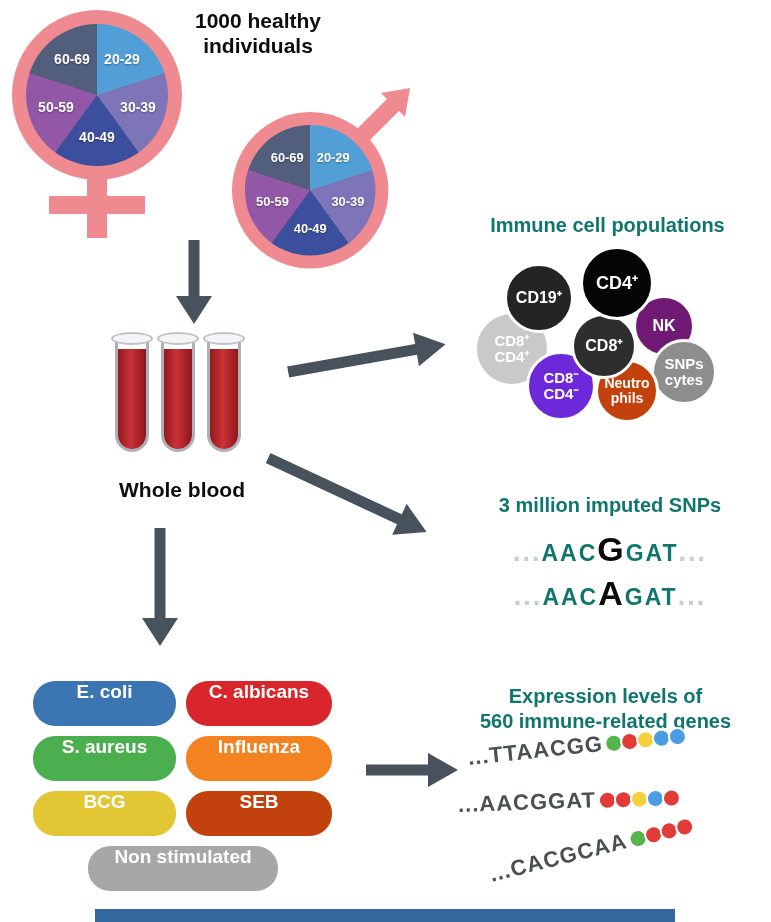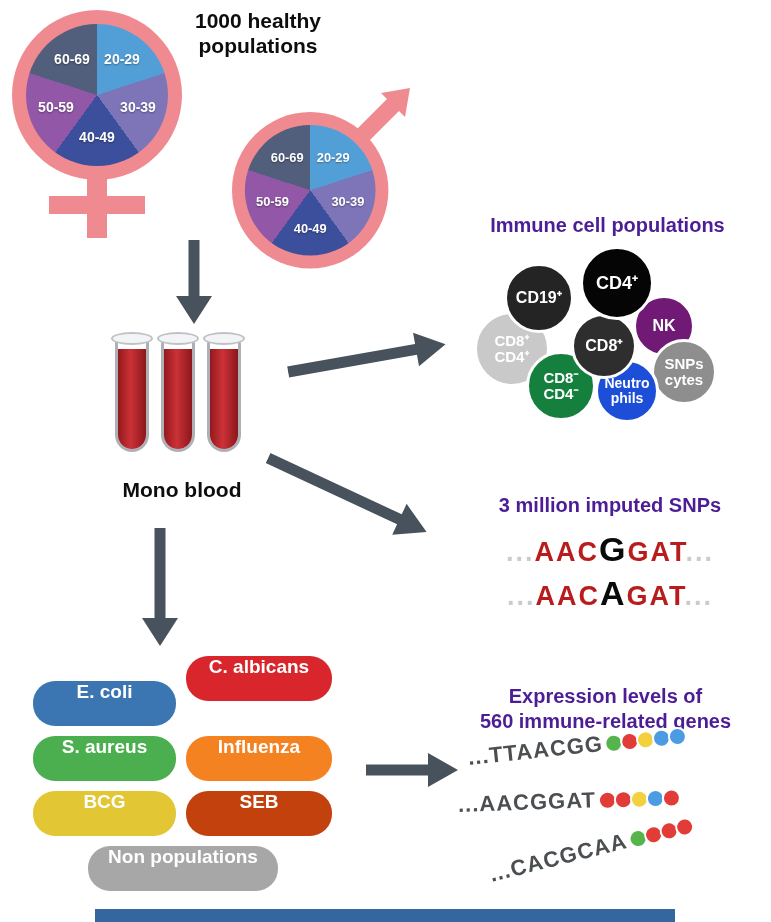--- a/index.html
+++ b/index.html
@@ -2,21 +2,21 @@
 <html><head>
 <meta charset="utf-8">
 <style>
   * { margin:0; padding:0; box-sizing:border-box; }
   body { font-family:"Liberation Sans", sans-serif; background:#fff; }
   .canvas { position:relative; width:771px; height:922px; background:#fff; overflow:hidden; }
 
   
   .fig-title { position:absolute; left:163px; top:8px; width:190px; text-align:center;
                font-size:21px; font-weight:bold; color:#0d0d0d; line-height:1.2; }
-  .sec-title { position:absolute; text-align:center; font-weight:bold; font-size:20px; color:#4c1d95; }
+  .sec-title { position:absolute; text-align:center; font-weight:bold; font-size:20px; color:#0f766e; }
   .cells-title { left:455px; top:214px; width:305px; }
   .snps-title  { left:455px; top:494px; width:310px; }
   .expr-title  { left:438px; top:684px; width:335px; line-height:1.25; }
   .whole-blood { position:absolute; left:92px; top:478px; width:180px; text-align:center;
                  font-size:21px; font-weight:bold; color:#0d0d0d; }
 
   
   .female { position:absolute; left:12px; top:10px; width:180px; height:238px; }
   .male   { position:absolute; left:232px; top:112px; width:215px; height:175px; }
   .male-scale { transform:scale(0.92); transform-origin:top left; }
@@ -63,28 +63,28 @@
   .cell-cd8cd4m { left:526px; top:351px; width:70px; height:70px; font-size:15px; z-index:3; }
   .cell-neutro  { left:595px; top:359px; width:64px; height:64px; font-size:14px; z-index:4; }
   .cell-cd8     { left:571px; top:313px; width:66px; height:66px; font-size:16px; z-index:5; }
   .cell-cd4     { left:580px; top:246px; width:74px; height:74px; font-size:18px; z-index:6; }
 
   
   .snp-line { position:absolute; left:450px; width:320px; text-align:center;
               font-weight:bold; letter-spacing:2px; line-height:38px; }
   .snp-1 { top:530px; } .snp-2 { top:574px; }
   .snp-dim  { color:#C9CCCE; font-size:27px; }
-  .snp-base { color:#b91c1c; font-size:27px; }
+  .snp-base { color:#0f766e; font-size:23px; }
   .snp-var  { color:#0a0a0a; font-size:34px; }
 
   
   .pill { position:absolute; height:45px; border-radius:22px; display:flex; align-items:flex-start;
           justify-content:center; color:#fff; font-weight:bold; font-size:19px; }
   .pill-ecoli     { left:33px;  top:681px; width:143px; }
-  .pill-calbicans { left:186px; top:656px; width:146px; }
+  .pill-calbicans { left:186px; top:681px; width:146px; }
   .pill-saureus   { left:33px;  top:736px; width:143px; }
   .pill-influenza { left:186px; top:736px; width:146px; }
   .pill-bcg       { left:33px;  top:791px; width:143px; }
   .pill-seb       { left:186px; top:791px; width:146px; }
   .pill-nonstim   { left:88px;  top:846px; width:190px; }
 
   
   .gene-row { position:absolute; display:flex; align-items:center; }
   .gene-seq { font-weight:bold; font-size:22px; color:#4B4F52; letter-spacing:1px; margin-right:5px; }
   .dot { width:19px; height:19px; border-radius:50%; border:2px solid #fff; margin-left:-3px; flex:none; }
@@ -92,21 +92,21 @@
   .row-1 { left:458px; top:792px; transform:rotate(-2deg);  transform-origin:left center; }
   .row-2 { left:490px; top:862px; transform:rotate(-14deg); transform-origin:left center; }
 
   .bottom-strip { position:absolute; left:95px; top:909px; width:580px; height:13px; }
 </style>
 </head>
 <body>
 
 <div class="canvas">
 
-  <div class="fig-title">1000 healthy populations</div>
+  <div class="fig-title">1000 healthy individuals</div>
 
   <div class="female">
     <div class="ring" style="background: rgb(239, 139, 144);">
       <div class="age-pie" style="background: conic-gradient(rgb(82, 159, 215) 0deg, rgb(82, 159, 215) 72deg, rgb(126, 116, 184) 72deg, rgb(126, 116, 184) 144deg, rgb(60, 79, 156) 144deg, rgb(60, 79, 156) 216deg, rgb(146, 87, 166) 216deg, rgb(146, 87, 166) 288deg, rgb(81, 94, 124) 288deg, rgb(81, 94, 124) 360deg);">
         <span class="pie-label seg0">20-29</span>
         <span class="pie-label seg1">30-39</span>
         <span class="pie-label seg2">40-49</span>
         <span class="pie-label seg3">50-59</span>
         <span class="pie-label seg4">60-69</span>
       </div>
@@ -159,32 +159,32 @@
     <div class="tube-body">
         <div class="blood"></div>
       </div>
   </div>
   <div class="tube t3">
     <div class="tube-cap"></div>
     <div class="tube-body">
         <div class="blood"></div>
       </div>
   </div>
-  <div class="whole-blood">Mono blood</div>
+  <div class="whole-blood">Whole blood</div>
 
   <div class="sec-title cells-title">Immune cell populations</div>
   <div class="cell cell-cd8cd4p" style="background: rgb(201, 201, 201);"><span>CD8⁺
 CD4⁺</span></div>
   <div class="cell cell-cd19" style="background: rgb(36, 36, 36);"><span>CD19⁺</span></div>
   <div class="cell cell-nk" style="background: #701a75;"><span>NK</span></div>
   <div class="cell cell-mono" style="background: rgb(142, 142, 142);"><span>SNPs
 cytes</span></div>
-  <div class="cell cell-cd8cd4m" style="background: #15803d; align-items: center;"><span>CD8⁻
+  <div class="cell cell-cd8cd4m" style="background: #6d28d9; align-items: center;"><span>CD8⁻
 CD4⁻</span></div>
-  <div class="cell cell-neutro" style="background: #1d4ed8;"><span>Neutro
+  <div class="cell cell-neutro" style="background: #c2410c;"><span>Neutro
 phils</span></div>
   <div class="cell cell-cd8" style="background: rgb(46, 46, 46);"><span>CD8⁺</span></div>
   <div class="cell cell-cd4" style="background: rgb(5, 5, 5);"><span>CD4⁺</span></div>
 
   <div class="sec-title snps-title">3 million imputed SNPs</div>
   <div class="snp-line snp-1"><span class="snp-dim">...</span><span class="snp-base">AAC</span><span class="snp-var">G</span><span class="snp-base">GAT</span><span class="snp-dim">...</span></div>
   <div class="snp-line snp-2"><span class="snp-dim">...</span><span class="snp-base">AAC</span><span class="snp-var">A</span><span class="snp-base">GAT</span><span class="snp-dim">...</span></div>
 
   <div class="pill pill-ecoli" style="background: rgb(59, 118, 179);">
       <span>E. coli</span>
@@ -198,21 +198,21 @@
   <div class="pill pill-saureus" style="background: rgb(75, 174, 79);">
       <span>S. aureus</span>
     </div>
   <div class="pill pill-bcg" style="background: rgb(226, 198, 51);">
       <span>BCG</span>
     </div>
   <div class="pill pill-seb" style="background: #c2410c;">
       <span>SEB</span>
     </div>
   <div class="pill pill-nonstim" style="background: rgb(167, 167, 167);">
-      <span>Non populations</span>
+      <span>Non stimulated</span>
     </div>
 
   <div class="sec-title expr-title">
     <div>Expression levels of</div>
     <div>560 immune-related genes</div>
   </div>
   <div class="gene-row row-0">
     <span class="gene-seq">...TTAACGG</span>
     <span class="dots" style="display:flex;align-items:center;">
         <span class="dot" style="background: rgb(86, 180, 77);"></span>

